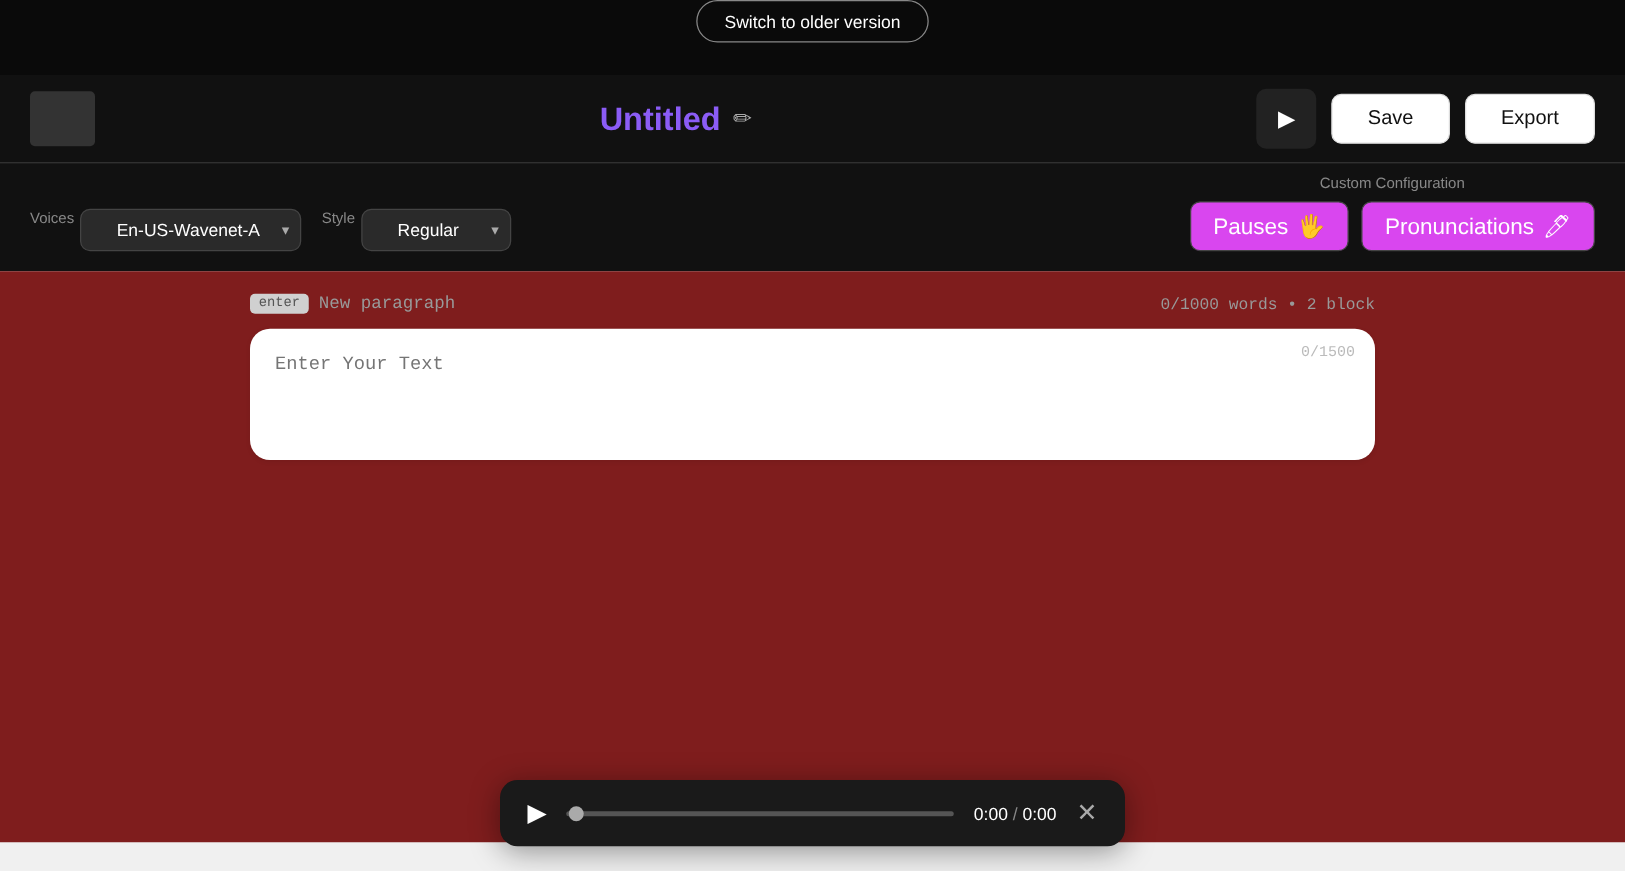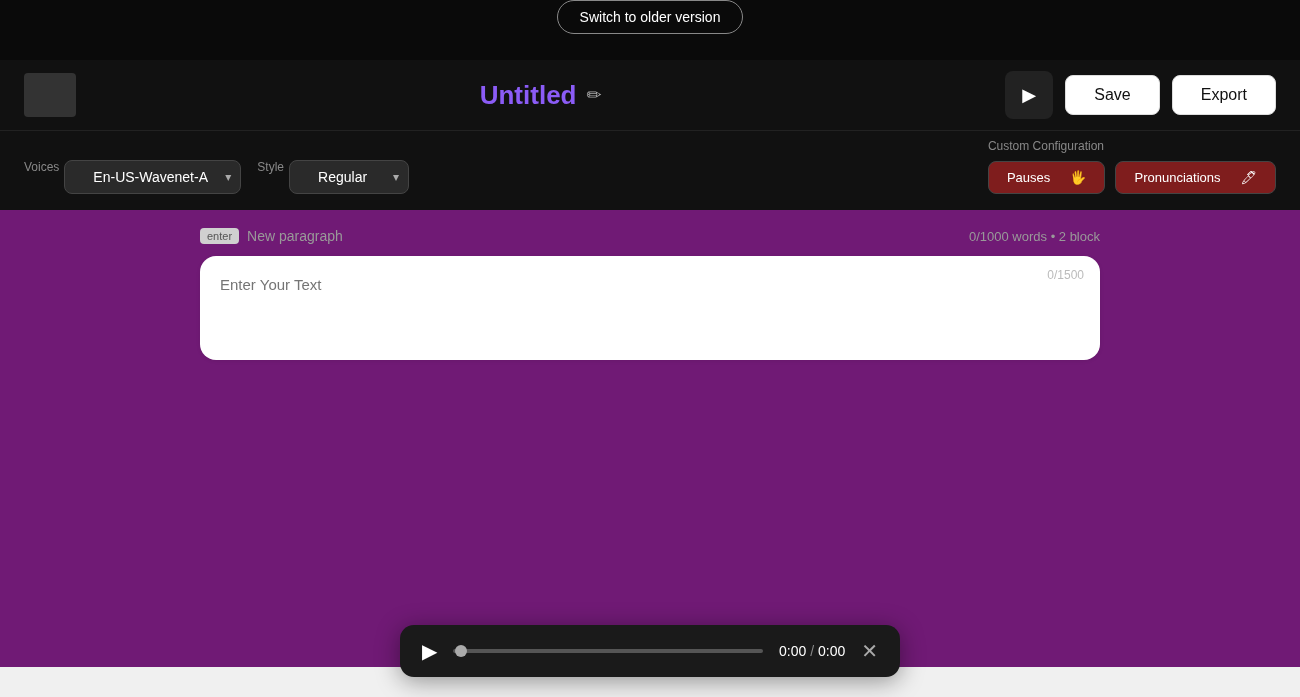--- a/index.html
+++ b/index.html
@@ -145,50 +145,51 @@
       top: 50%;
       transform: translateY(-50%);
       color: #aaa;
       pointer-events: none;
       font-size: 12px;
     }
     .controls-right {
       display: flex;
       flex-direction: column;
       gap: 8px;
-      align-items: flex-start;
+      align-items: center;
     }
     .custom-config-label {
       color: #888;
       font-size: 12px;
       text-align: right;
     }
     .config-buttons {
       display: flex;
       gap: 10px;
     }
     .config-btn {
-      background: #7f1d1d;
+      background: #d946ef;
       border: 1px solid #444;
       border-radius: 8px;
       color: #fff;
       padding: 8px 18px;
-      font-size: 13px;
-      cursor: pointer;
-      display: flex;
-      align-items: center;
-      gap: 20px;
+      font-size: 18px;
+      cursor: pointer;
+      display: flex;
+      align-items: center;
+      gap: 7px;
     }
 
     
     .main-content {
-      background: #701a75;
+      background: #7f1d1d;
       min-height: calc(697px - 240px);
       padding: 0 0 100px 0;
       position: relative;
+      font-family: Liberation Mono, monospace;
     }
 
     
     .paragraph-header {
       display: flex;
       align-items: center;
       justify-content: space-between;
       padding: 18px 200px 12px;
     }
     .paragraph-hint {

